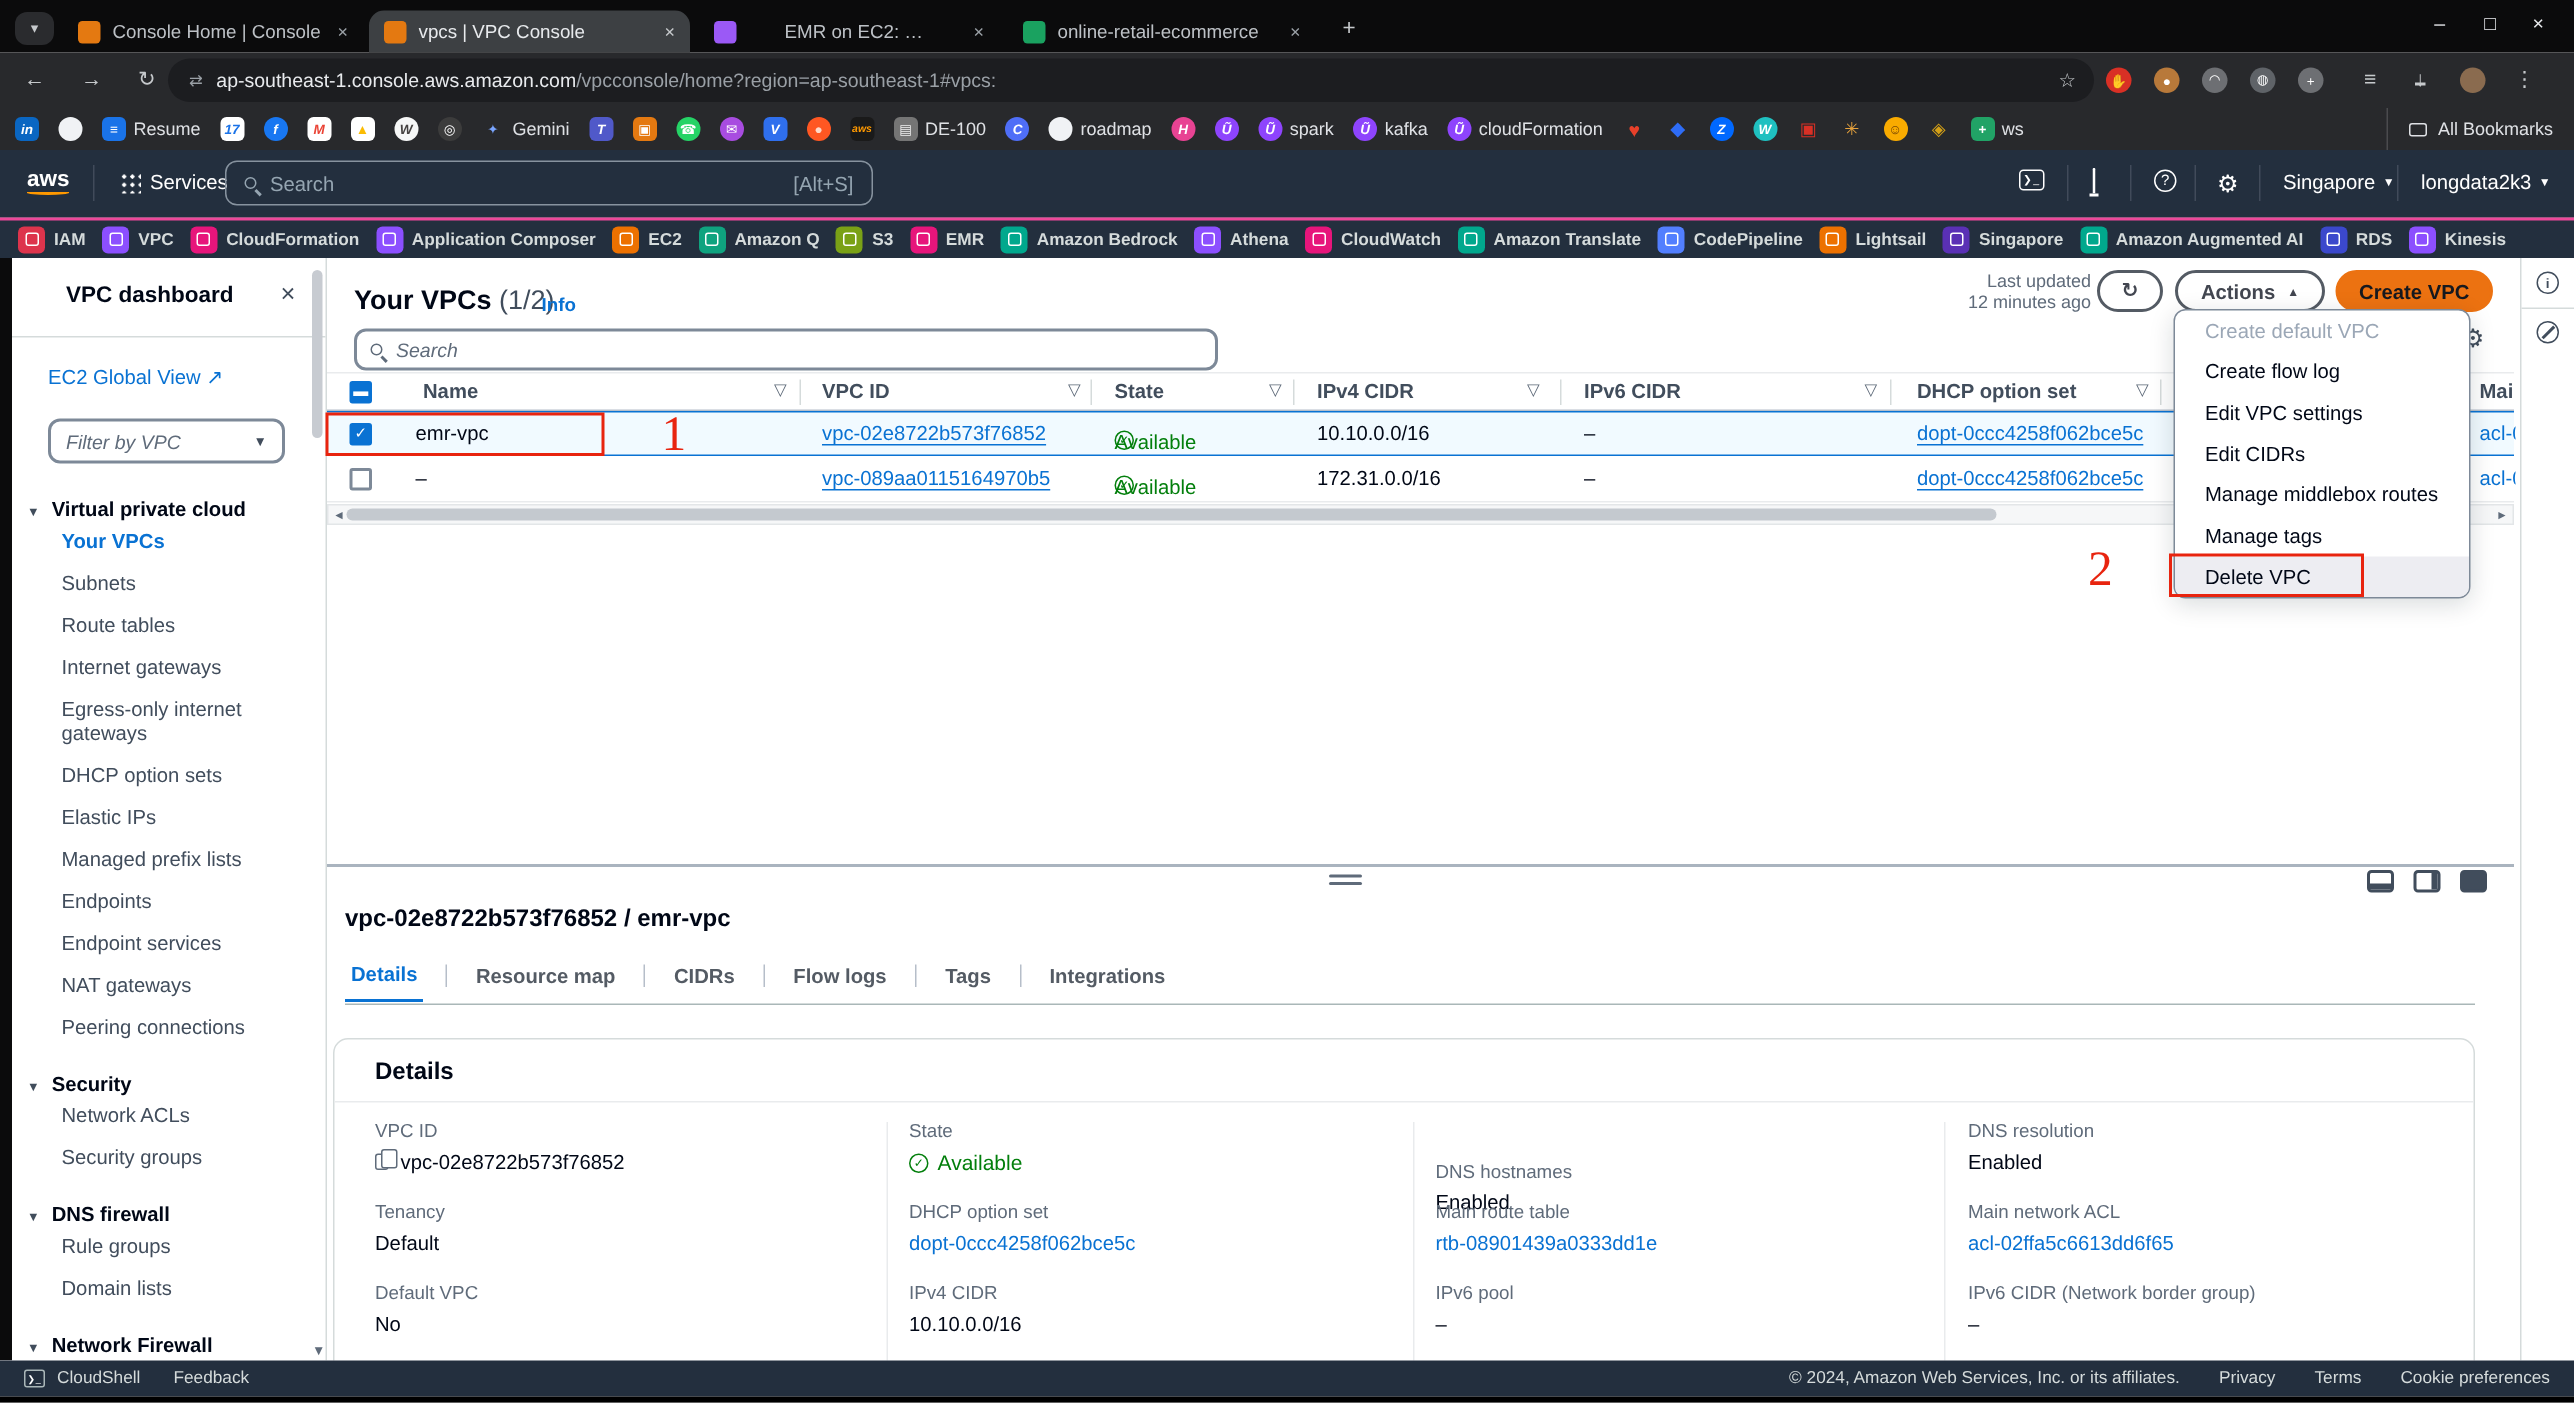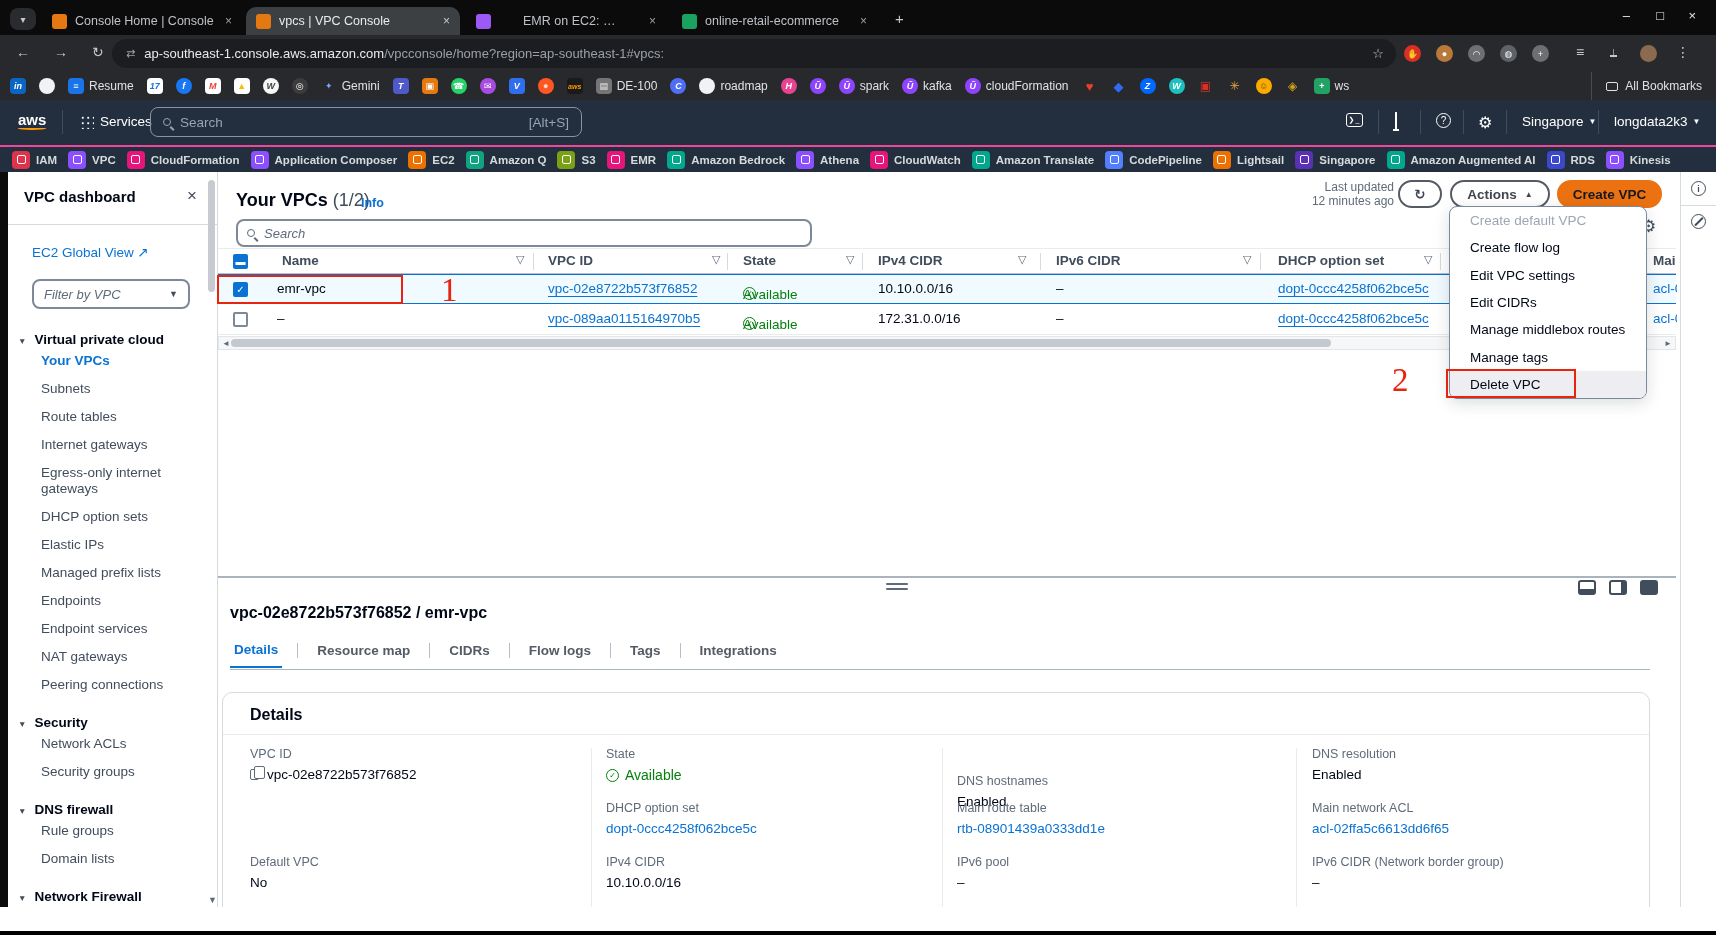--- a/index.html
+++ b/index.html
@@ -52,21 +52,21 @@
   .region{position:absolute;top:14px;font-size:13.5px;}
   .caret-s{font-size:8px;vertical-align:2px;margin-left:5px;}
   .favbar{position:absolute;top:145px;left:0;width:1716px;height:27px;background:#232f3e;border-top:2px solid #ec4899;display:flex;align-items:center;gap:11px;padding:0 12px;overflow:hidden;}
   .fv{display:flex;align-items:center;gap:6px;color:#d5dbdb;font-size:11.5px;white-space:nowrap;}
   .fv i{width:18px;height:18px;border-radius:4px;position:relative;flex:0 0 auto;}
   .fv i::after{content:"";position:absolute;left:4.5px;top:4.5px;width:7px;height:7px;border:1.5px solid #fff;border-radius:2px;}
   
   .content{position:absolute;top:172px;left:0;width:1716px;height:735px;background:#fff;overflow:hidden;}
   .edgeL{position:absolute;left:0;top:0;width:8px;height:735px;background:#0b0b0c;}
   .sidebar{position:absolute;left:8px;top:0;width:210px;height:735px;background:#fff;border-right:1px solid #d5dbdb;}
-  .sb-title{position:absolute;left:16px;top:16px;font-size:15px;font-weight:bold;}
+  .sb-title{position:absolute;left:36px;top:16px;font-size:15px;font-weight:bold;}
   .sb-close{position:absolute;right:20px;top:14px;font-size:17px;color:#414d5c;}
   .sb-div{position:absolute;left:0;top:52px;width:100%;border-top:1px solid #d5dbdb;}
   .sb-global{position:absolute;left:24px;top:72px;color:#0972d3;font-size:13.5px;}
   .sb-filter{position:absolute;left:24px;top:107px;width:158px;height:30px;border:2px solid #7d8998;border-radius:8px;display:flex;align-items:center;padding:0 10px;color:#5f6b7a;font-size:13px;font-style:italic;}
   .sb-filter b{margin-left:auto;font-size:9px;color:#414d5c;}
   .sb-body{position:absolute;left:0;top:150px;width:196px;}
   .sec{display:flex;gap:8px;padding:10px 0 2px 10px;font-weight:bold;font-size:13.5px;align-items:baseline;}
   .sec .ct{font-size:8.5px;color:#414d5c;}
   .sb-body ul{list-style:none;margin:4px 0 10px 0;padding:0 10px 0 33px;}
   .sb-body li{margin:0 0 12px 0;font-size:13.5px;color:#414d5c;line-height:16px;}
@@ -577,20 +577,24 @@
         <div class="vdiv" style="left:719px;"></div>
         <div class="vdiv" style="left:1073px;"></div>
 
         <div class="df" style="left:27px;top:54px;">
           <span class="dl">VPC ID</span>
           <span class="dvrow">
               <span class="cpic"></span>
               <span>vpc-02e8722b573f76852</span>
             </span>
         </div>
+        <div class="df" style="left:27px;top:108px;">
+          <span class="dl">Tenancy</span>
+          <span class="dv">Default</span>
+        </div>
         <div class="df" style="left:27px;top:162px;">
           <span class="dl">Default VPC</span>
           <span class="dv">No</span>
         </div>
 
         <div class="df" style="left:383px;top:54px;">
           <span class="dl">State</span>
           <span class="stat" style="position:static;">
               <span class="okic">✓</span>
               <span>Available</span>
@@ -648,14 +652,27 @@
       <div class="anno" style="left:1228px;top:197px;width:130px;height:29px;"></div>
     </div>
 
     <div class="rightstrip">
       <span class="circ" style="top:9px;">i</span>
       <div class="rs-div"></div>
       <span class="circ slash" style="top:42px;"></span>
     </div>
   </div>
 
+  <div class="footer">
+    <span style="display:flex;align-items:center;gap:8px;">
+        <span class="fico">❯_</span>
+        <span>CloudShell</span>
+      </span>
+    <span>Feedback</span>
+    <span class="fright">
+      <span>© 2024, Amazon Web Services, Inc. or its affiliates.</span>
+      <span>Privacy</span>
+      <span>Terms</span>
+      <span>Cookie preferences</span>
+    </span>
+  </div>
   <div class="blackbottom"></div>
 </div>
 
 </body></html>

